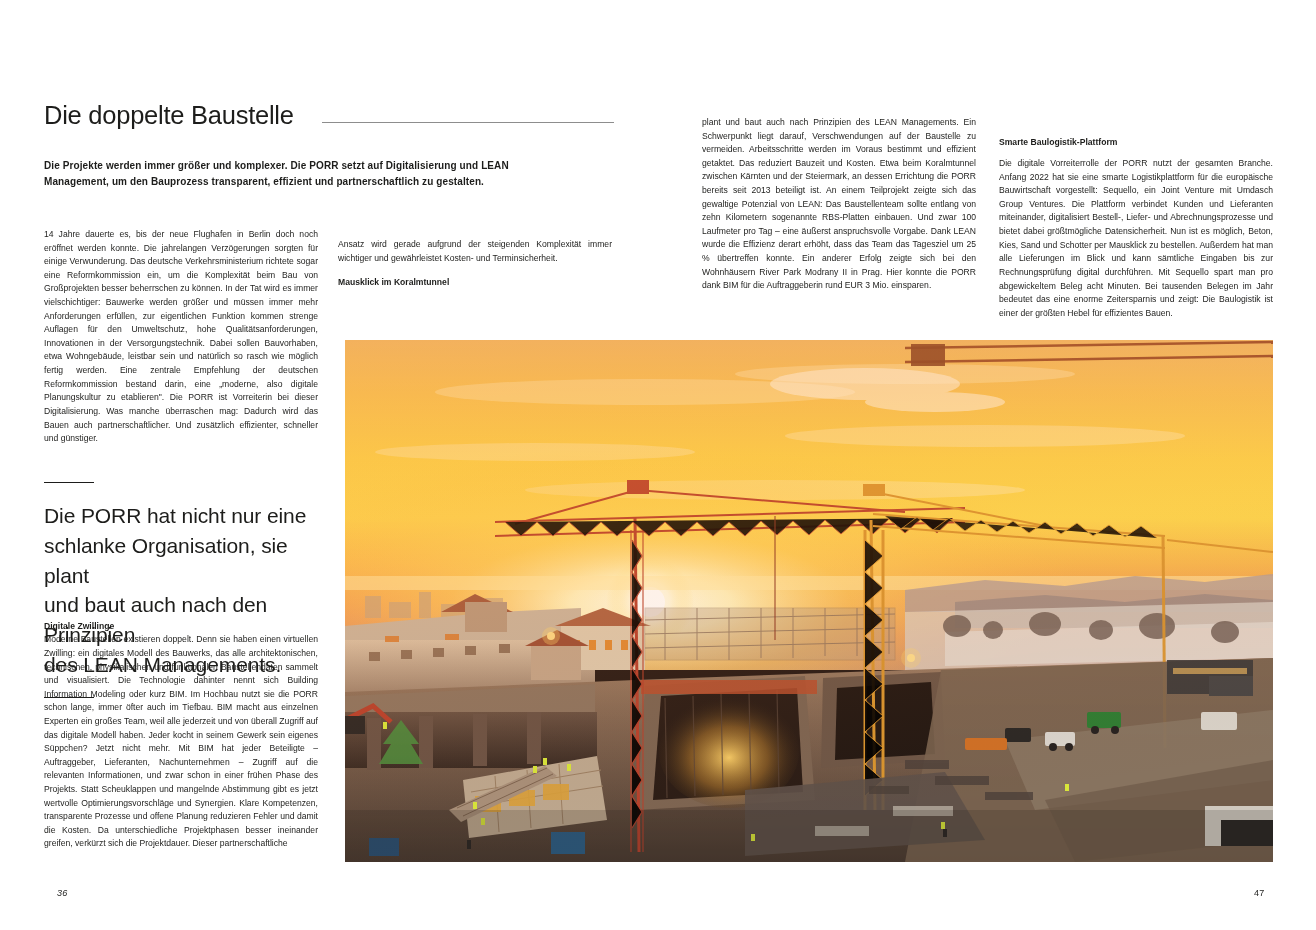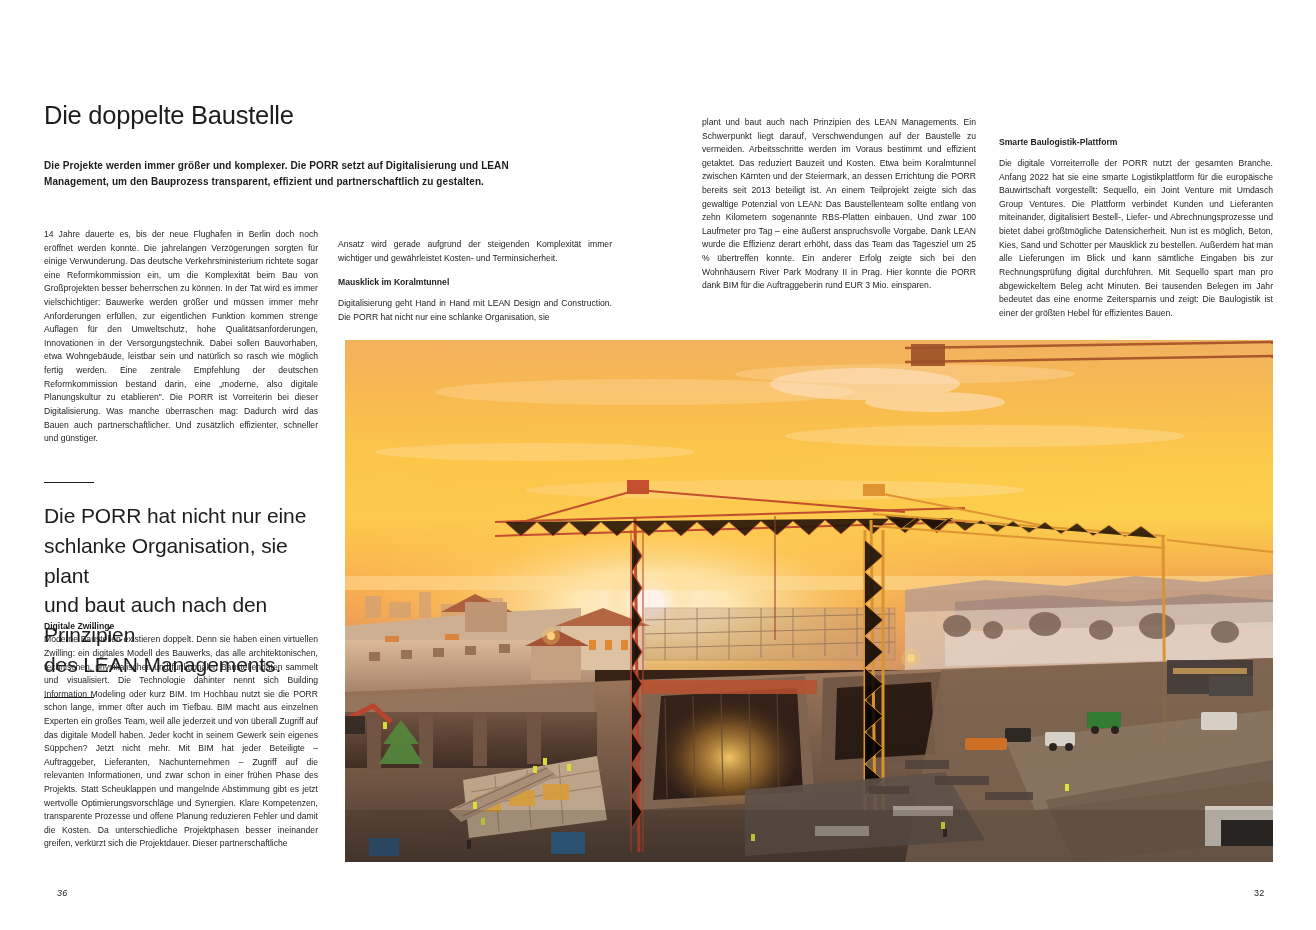--- a/index.html
+++ b/index.html
@@ -25,23 +25,22 @@
     background: #ffffff;
   }
 
   
   #headline-row {
     position: absolute;
     left: 44px;
     top: 102px;
     width: 570px;
     display: flex;
-    align-items: flex-start;
+    align-items: flex-end;
     gap: 28px;
-    flex-direction: column;
   }
   #headline-text {
     font-size: 25.5px;
     font-weight: 400;
     letter-spacing: -0.25px;
     color: #1d1d1b;
     white-space: nowrap;
     line-height: 1.05;
   }
   #headline-rule {
@@ -160,21 +159,20 @@
 
   <div id="deck">Die Projekte werden immer größer und komplexer. Die PORR setzt auf Digitalisierung und LEAN Management, um den Bauprozess transparent, effizient und partnerschaftlich zu gestalten.</div>
 
   <div class="col" id="col1">
     <p>14 Jahre dauerte es, bis der neue Flughafen in Berlin doch noch eröffnet werden konnte. Die jahrelangen Verzögerungen sorgten für einige Verwunderung. Das deutsche Verkehrsministerium richtete sogar eine Reformkommission ein, um die Komplexität beim Bau von Großprojekten besser beherrschen zu können. In der Tat wird es immer vielschichtiger: Bauwerke werden größer und müssen immer mehr Anforderungen erfüllen, zur eigentlichen Funktion kommen strenge Auflagen für den Umweltschutz, hohe Qualitätsanforderungen, Innovationen in der Versorgungstechnik. Dabei sollen Bauvorhaben, etwa Wohngebäude, leistbar sein und natürlich so rasch wie möglich fertig werden. Eine zentrale Empfehlung der deutschen Reformkommission bestand darin, eine „moderne, also digitale Planungskultur zu etablieren". Die PORR ist Vorreiterin bei dieser Digitalisierung. Was manche überraschen mag: Dadurch wird das Bauen auch partnerschaftlicher. Und zusätzlich effizienter, schneller und günstiger.</p>
   </div>
 
   <div class="col" id="col2">
     <p>Ansatz wird gerade aufgrund der steigenden Komplexität immer wichtiger und gewährleistet Kosten- und Terminsicherheit.</p>
     <p class="subhead spaced">Mausklick im Koralmtunnel</p>
-    <p>Digitalisierung geht Hand in Hand mit LEAN Design and Construction. Die PORR hat nicht nur eine schlanke Organisation, sie</p>
   </div>
 
   <div class="col" id="col3">
     <p>plant und baut auch nach Prinzipien des LEAN Managements. Ein Schwerpunkt liegt darauf, Verschwendungen auf der Baustelle zu vermeiden. Arbeitsschritte werden im Voraus bestimmt und effizient getaktet. Das reduziert Bauzeit und Kosten. Etwa beim Koralmtunnel zwischen Kärnten und der Steiermark, an dessen Errichtung die PORR bereits seit 2013 beteiligt ist. An einem Teilprojekt zeigte sich das gewaltige Potenzial von LEAN: Das Baustellenteam sollte entlang von zehn Kilometern sogenannte RBS-Platten einbauen. Und zwar 100 Laufmeter pro Tag – eine äußerst anspruchsvolle Vorgabe. Dank LEAN wurde die Effizienz derart erhöht, dass das Team das Tagesziel um 25 % übertreffen konnte. Ein anderer Erfolg zeigte sich bei den Wohnhäusern River Park Modrany II in Prag. Hier konnte die PORR dank BIM für die Auftraggeberin rund EUR 3 Mio. einsparen.</p>
   </div>
 
   <div class="col" id="col4">
     <p class="subhead">Smarte Baulogistik-Plattform</p>
     <p>Die digitale Vorreiterrolle der PORR nutzt der gesamten Branche. Anfang 2022 hat sie eine smarte Logistikplattform für die europäische Bauwirtschaft vorgestellt: Sequello, ein Joint Venture mit Umdasch Group Ventures. Die Plattform verbindet Kunden und Lieferanten miteinander, digitalisiert Bestell-, Liefer- und Abrechnungsprozesse und bietet dabei größtmögliche Datensicherheit. Nun ist es möglich, Beton, Kies, Sand und Schotter per Mausklick zu bestellen. Außerdem hat man alle Lieferungen im Blick und kann sämtliche Eingaben bis zur Rechnungsprüfung digital durchführen. Mit Sequello spart man pro abgewickeltem Beleg acht Minuten. Bei tausenden Belegen im Jahr bedeutet das eine enorme Zeitersparnis und zeigt: Die Baulogistik ist einer der größten Hebel für effizientes Bauen.</p>
   </div>
@@ -187,21 +185,21 @@
 des LEAN Managements.</div>
     <div class="pq-rule"></div>
   </div>
 
   <div id="col1b">
     <p class="subhead">Digitale Zwillinge</p>
     <p>Moderne Baustellen existieren doppelt. Denn sie haben einen virtuellen Zwilling: ein digitales Modell des Bauwerks, das alle architektonischen, technischen, physikalischen und funktionalen Baustellendaten sammelt und visualisiert. Die Technologie dahinter nennt sich Building Information Modeling oder kurz BIM. Im Hochbau nutzt sie die PORR schon lange, immer öfter auch im Tiefbau. BIM macht aus einzelnen Experten ein großes Team, weil alle jederzeit und von überall Zugriff auf das digitale Modell haben. Jeder kocht in seinem Gewerk sein eigenes Süppchen? Jetzt nicht mehr. Mit BIM hat jeder Beteiligte – Auftraggeber, Lieferanten, Nachunternehmen – Zugriff auf die relevanten Informationen, und zwar schon in einer frühen Phase des Projekts. Statt Scheuklappen und mangelnde Abstimmung gibt es jetzt wertvolle Optimierungsvorschläge und Synergien. Klare Kompetenzen, transparente Prozesse und offene Planung reduzieren Fehler und damit die Kosten. Da unterschiedliche Projektphasen besser ineinander greifen, verkürzt sich die Projektdauer. Dieser partnerschaftliche</p>
   </div>
 
   <div class="folio" id="folio-left">36</div>
-  <div class="folio" id="folio-right">32</div>
+  <div class="folio" id="folio-right">47</div>
 
   <div id="photo">
     <svg viewBox="0 0 928 522" preserveAspectRatio="none">
       <defs>
         <linearGradient id="sky" x1="0" y1="0" x2="0" y2="1">
           <stop offset="0" stop-color="#eeb96b"></stop>
           <stop offset="0.16" stop-color="#f6c457"></stop>
           <stop offset="0.36" stop-color="#fbd44c"></stop>
           <stop offset="0.54" stop-color="#fcd94f"></stop>
           <stop offset="0.68" stop-color="#f8b950"></stop>

